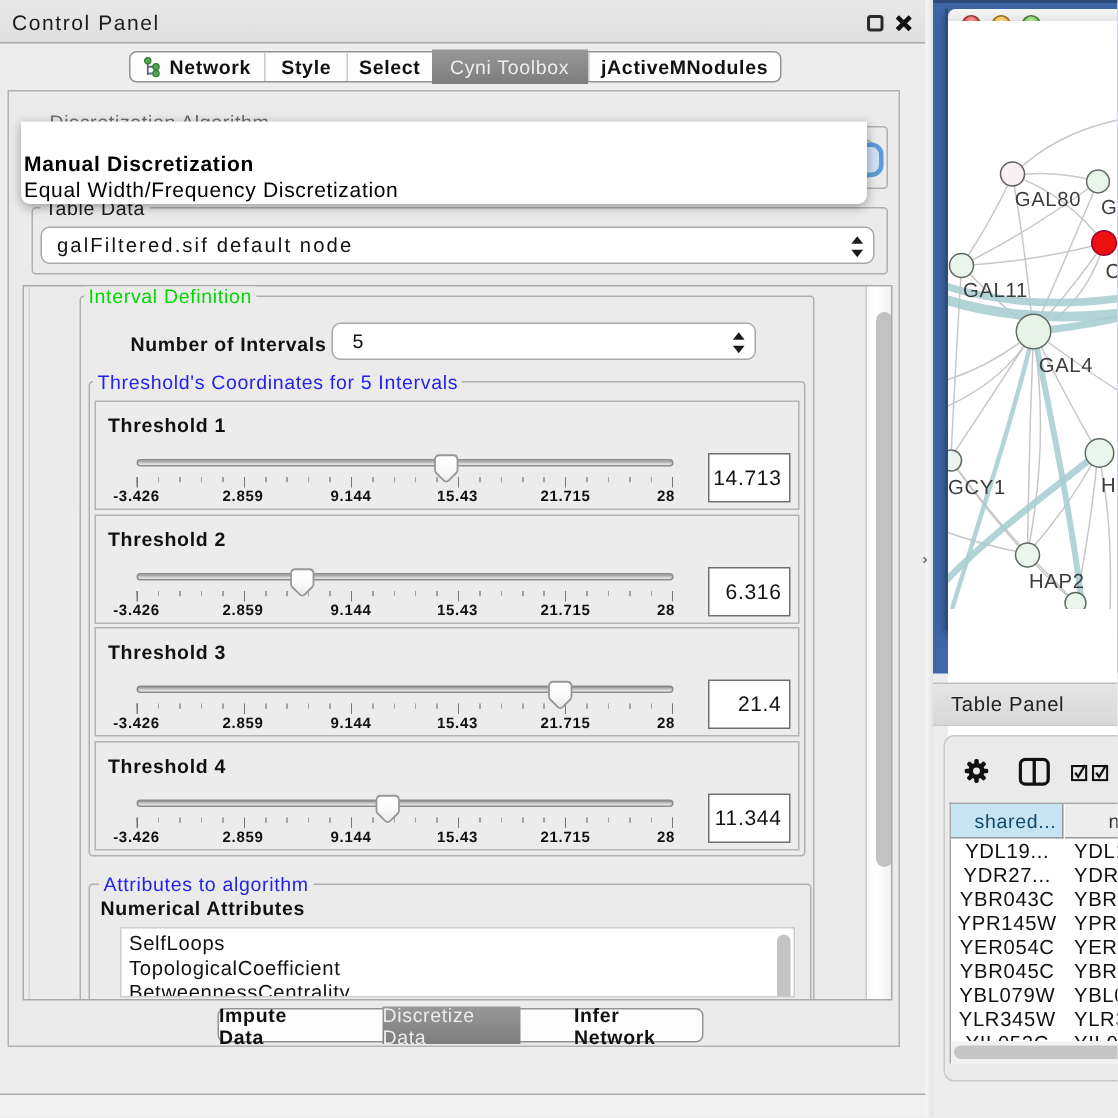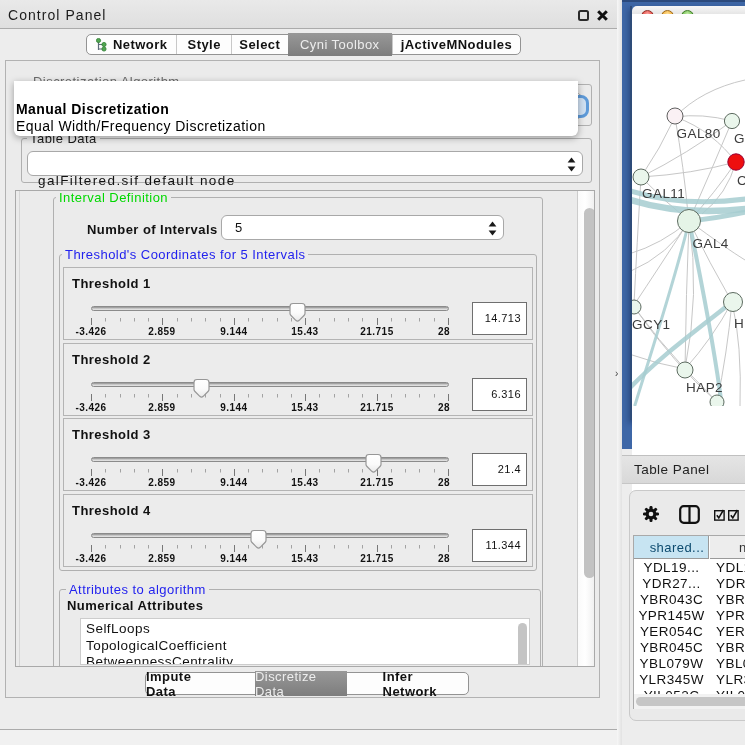--- a/index.html
+++ b/index.html
@@ -42,21 +42,21 @@
 <div class="abs" style="left:21px;top:84px;width:571px;height:42px;border:1px solid #b0b0b0;border-radius:3px;"></div>
 <div class="abs" style="left:30px;top:74px;font-size:13px;color:#6a6a6a;background:#ebebeb;padding:0 3px;">Discretization Algorithm</div>
 
 <div class="abs" style="left:27px;top:92px;width:560px;height:28px;background:#fff;border:1px solid #a8a8a8;border-radius:14px;"></div>
 <div class="abs" style="left:565px;top:95px;width:24px;height:23px;background:#cfe0f2;border:3px solid #5e9ad8;border-radius:8px;"></div>
 
 
 <div class="abs" style="left:21px;top:138px;width:571px;height:45px;border:1px solid #b0b0b0;border-radius:3px;"></div>
 <div class="abs" style="left:27px;top:131px;font-size:13px;color:#1a1a1a;background:#ebebeb;padding:0 3px;">Table Data</div>
 <div class="abs" style="left:27px;top:151px;width:556px;height:25px;background:#fff;border:1px solid #a8a8a8;border-radius:6px;">
-  <div class="abs" style="left:10px;top:21px;font-size:13.5px;letter-spacing:1.4px;">galFiltered.sif default node</div>
+  <div class="abs" style="left:10px;top:4px;font-size:13.5px;letter-spacing:1.4px;">galFiltered.sif default node</div>
   <svg class="abs" style="right:6px;top:5px;" width="9" height="15" viewBox="0 0 9 15">
     <path d="M4.5 0.5 L8.4 5.5 H0.6 Z" fill="#1a1a1a"></path>
     <path d="M4.5 14.5 L8.4 9.5 H0.6 Z" fill="#1a1a1a"></path>
   </svg>
 </div>
 
 
 <div class="abs" id="scrollpane" style="left:15px;top:190px;width:580px;height:477px;background:#ebebeb;border:1px solid #a9a9a9;overflow:hidden;">
   <div class="abs" style="left:3px;top:0px;width:558px;height:477px;border-left:1px solid #d6d6d6;"></div>
 
@@ -303,21 +303,21 @@
 </linearGradient>
 </defs>
   </svg>
 
 <style>
 .thp{width:470px;height:73px;border:1px solid #b4b4b4;background:#ececec;}
 .thlabel{position:absolute;left:8px;top:8px;font-weight:bold;font-size:13px;}
 .track{position:absolute;left:27px;top:38px;width:358px;height:5px;background:linear-gradient(#8f8f8f,#d2d2d2 60%,#e8e8e8);border:1px solid #8b8b8b;border-radius:3px;}
 .ticks{position:absolute;left:27px;top:50px;width:358px;height:7px;}
 .thumb{position:absolute;top:34px;}
-.vbox{position:absolute;left:408px;top:34px;width:55px;height:33px;background:#fff;border:1px solid #6f6f6f;text-align:right;font-size:11px;line-height:31px;padding-right:5px;}
+.vbox{position:absolute;left:408px;top:34px;width:55px;height:33px;background:#fff;border:1px solid #6f6f6f;text-align:right;font-size:14px;line-height:31px;padding-right:5px;}
 .nums{position:absolute;left:0;top:58px;width:470px;height:12px;font-size:10px;font-weight:bold;}
 .nums span{position:absolute;transform:translateX(-50%);}
 </style>
 
 
 <style>
 .ticks{background:
  repeating-linear-gradient(90deg, #777 0 1px, transparent 1px 71.4px),
  repeating-linear-gradient(90deg, #a2a2a2 0 1px, transparent 1px 14.28px);
  background-size:358px 7px, 358px 3.5px;

